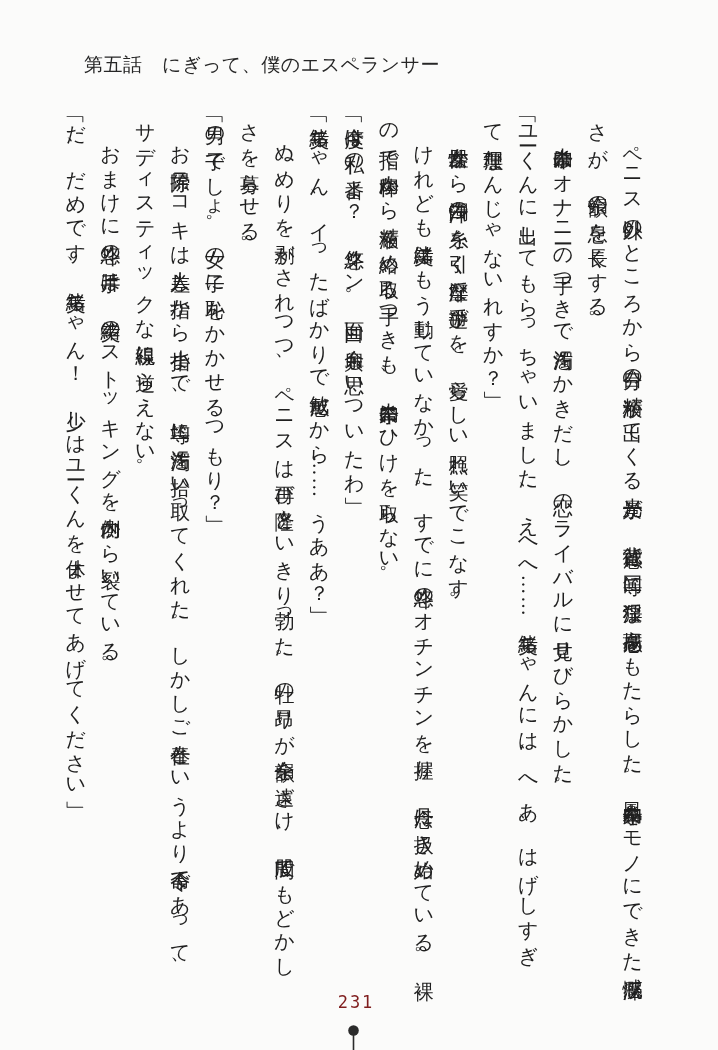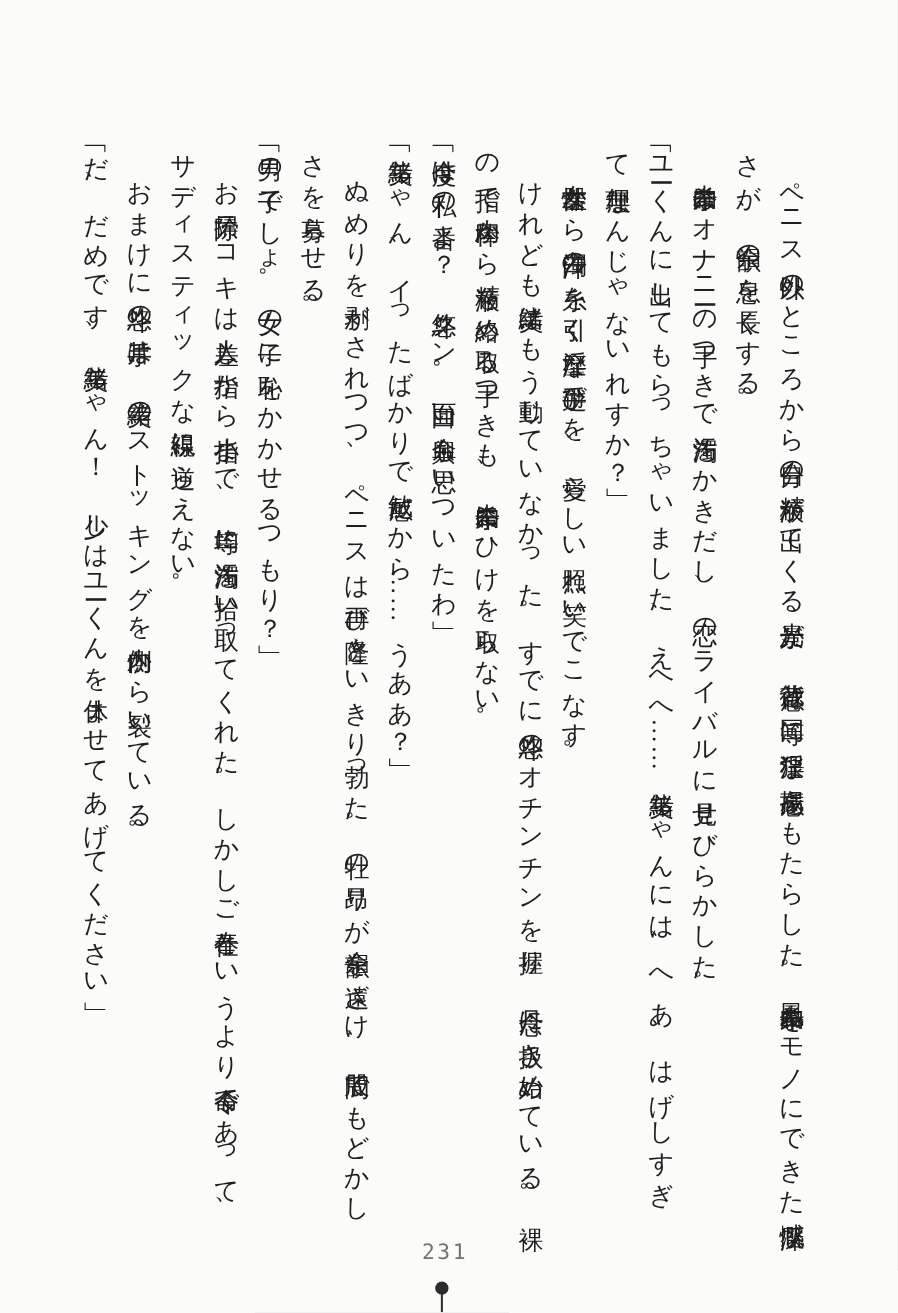--- a/index.html
+++ b/index.html
@@ -47,35 +47,36 @@
   
   .page-number {
     position: absolute;
     top: 992px;
     left: 0;
     right: 6px;
     text-align: center;
     font-family: "DejaVu Sans Mono", monospace;
     font-size: 17px;
     letter-spacing: 2px;
-    color: #737373;
+    color: #7f1d1d;
   }
   .binding-mark {
     position: absolute;
     top: 1024px;
     left: 347px;
     width: 13px;
     height: 26px;
   }
 </style>
 </head>
 <body>
 
 <div class="page">
 
+  <div class="chapter-header">第五話　にぎって、僕のエスペランサー</div>
 
   <div class="text-block">
     <p>　ペニス以外のところから自分の精液が出てくる光景が、背徳感と同等に淫猥な高揚感をもたらした。鳳由希奈をモノにできた感慨深さが、余韻の息を長くする。</p>
     <p>　由希奈はオナニーの手つきで汚濁をかきだし、恋のライバルに見せびらかした。</p>
     <p>「ユーくんに出してもらっちゃいました、えへへ……美緒ちゃんには、へあ、はげしすぎて無理なんじゃないれすか？」</p>
     <p>　女性器から白濁汁の糸を引く淫靡な手遊びを、愛らしい照れ笑いでこなす。</p>
     <p>　けれども美緒はもう動じていなかった。すでに悠斗のオチンチンを握り、丹念に扱き始めている。裸の指で肉棒から精液を絡め取る手つきも、由希奈にひけを取らない。</p>
     <p>「今度は私の番よ？　悠斗クン。面白い余興も思いついたわ」</p>
     <p>「美緒ちゃん、イったばかりで敏感だから……うああ？」</p>
     <p>　ぬめりを剥がされつつ、ペニスは再び隆々といきり勃った。牡の昂りが余韻を遠ざけ、股間でもどかしさを募らせる。</p>

